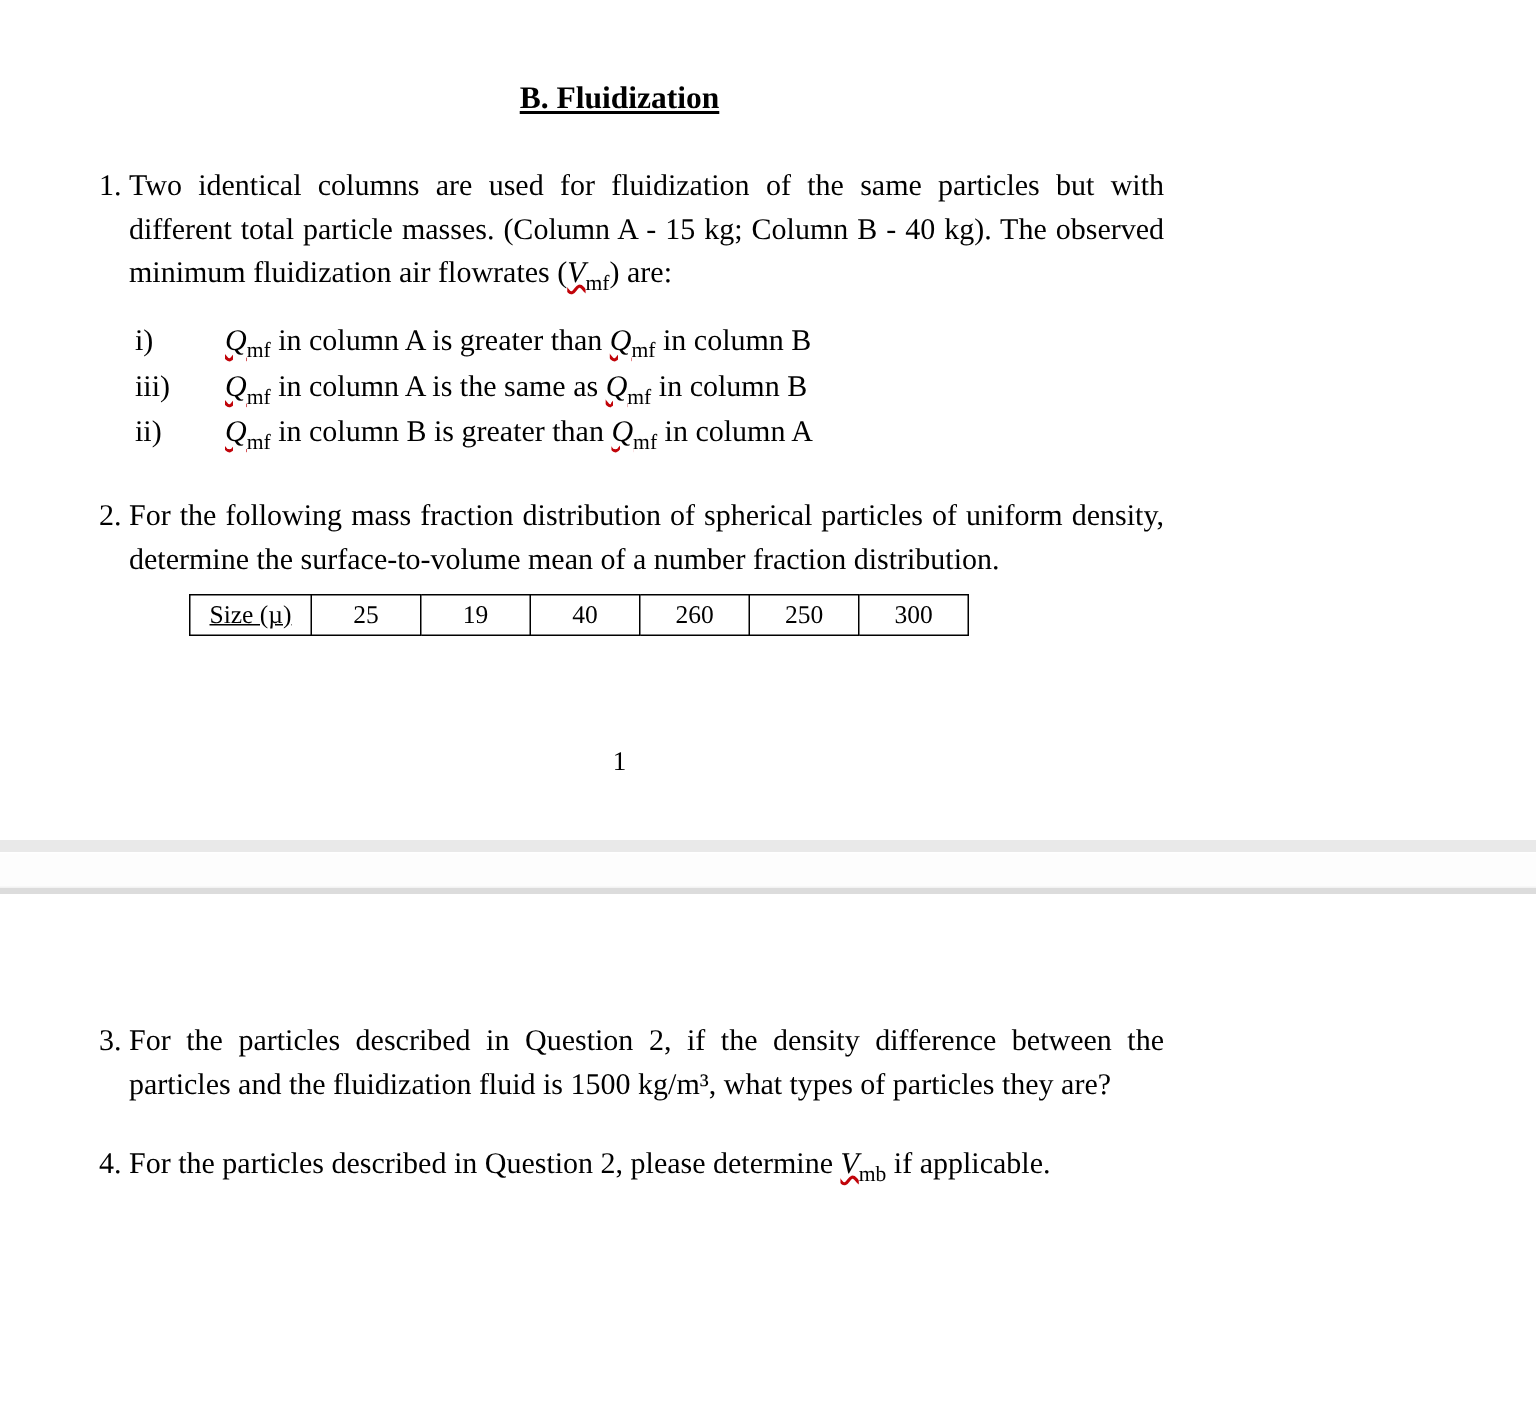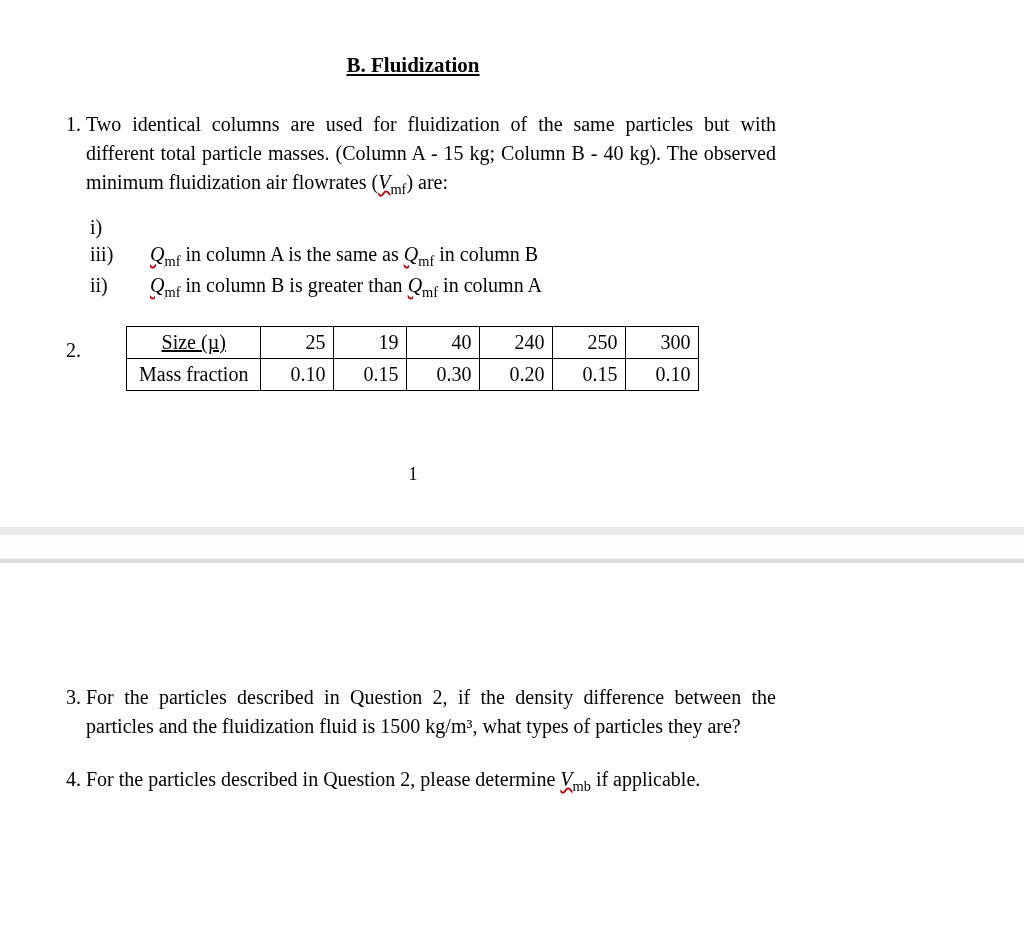--- a/index.html
+++ b/index.html
@@ -52,26 +52,26 @@
     margin-top: 25px;
   }
   .wavy-sub {
     font-style: normal;
     font-size: 0.72em;
     vertical-align: sub;
   }
   table.data-table {
     border-collapse: collapse;
     margin: 8px 0 0 40px;
-    font-size: 20px;
+    font-size: 17px;
   }
   table.data-table td {
     border: 1px solid #000;
     padding: 1px 8px;
-    text-align: right;
+    text-align: center;
     min-width: 56px;
     white-space: nowrap;
   }
   table.data-table td.head {
     text-align: center;
     padding: 1px 12px;
   }
   .size-u { text-decoration: underline; }
   .page-number {
     text-align: center;
@@ -82,76 +82,71 @@
   .page-break {
     width: 1024px;
     margin-left: -50px;
     border-top: 8px solid #e9e9e9;
     border-bottom: 4px solid #dcdcdc;
     background: #fdfdfd;
     height: 24px;
     box-shadow: inset 0 1px 0 #fff, inset 0 -1px 0 #f3f3f3;
   }
   .page2 {
-    padding-top: 120px;
+    padding-top: 84px;
   }
   .keep { white-space: nowrap; }
 </style>
 </head>
 <body>
 
 <div class="page">
 
   <div class="section-title">B. Fluidization</div>
 
   <ol class="main-list">
 
     <li>
       <span>Two identical columns are used for fluidization of the same particles but with different total particle masses. (Column A - 15 kg; Column B - 40 kg). The observed minimum fluidization air flowrates (</span><span class="wavy keep"><span>V</span><span class="wavy-sub">mf</span></span><span>) are:</span>
 
       <div class="sub-list">
         <div class="sub-row">
           <span class="sub-label">i)</span>
+          <span>
+            <span class="wavy keep"><span>Q</span><span class="wavy-sub">mf</span></span><span> in column A is greater than </span><span class="wavy keep"><span>Q</span><span class="wavy-sub">mf</span></span><span> in column B</span>
+          </span>
         </div>
         <div class="sub-row">
           <span class="sub-label">iii)</span>
           <span>
             <span class="wavy keep"><span>Q</span><span class="wavy-sub">mf</span></span><span> in column A is the same as </span><span class="wavy keep"><span>Q</span><span class="wavy-sub">mf</span></span><span> in column B</span>
           </span>
         </div>
         <div class="sub-row">
           <span class="sub-label">ii)</span>
           <span>
             <span class="wavy keep"><span>Q</span><span class="wavy-sub">mf</span></span><span> in column B is greater than </span><span class="wavy keep"><span>Q</span><span class="wavy-sub">mf</span></span><span> in column A</span>
           </span>
         </div>
       </div>
     </li>
 
     <li>
+      <span>For the following mass fraction distribution of spherical particles of uniform density, determine the surface-to-volume mean of a number fraction distribution.</span>
 
       <table class="data-table">
         <tbody>
             <tr>
           <td class="head"><span class="size-u">Size (µ)</span></td>
           <td>25</td>
           <td>19</td>
           <td>40</td>
-          <td>240</td>
+          <td>260</td>
           <td>250</td>
           <td>300</td>
-        </tr>
-        <tr>
-          <td class="head">Mass fraction</td>
-          <td>0.10</td>
-          <td>0.15</td>
-          <td>0.30</td>
-          <td>0.20</td>
-          <td>0.15</td>
-          <td>0.10</td>
         </tr>
       </tbody>
         </table>
     </li>
   </ol>
 
   <div class="page-number">1</div>
 
   <div class="page-break"></div>
 

